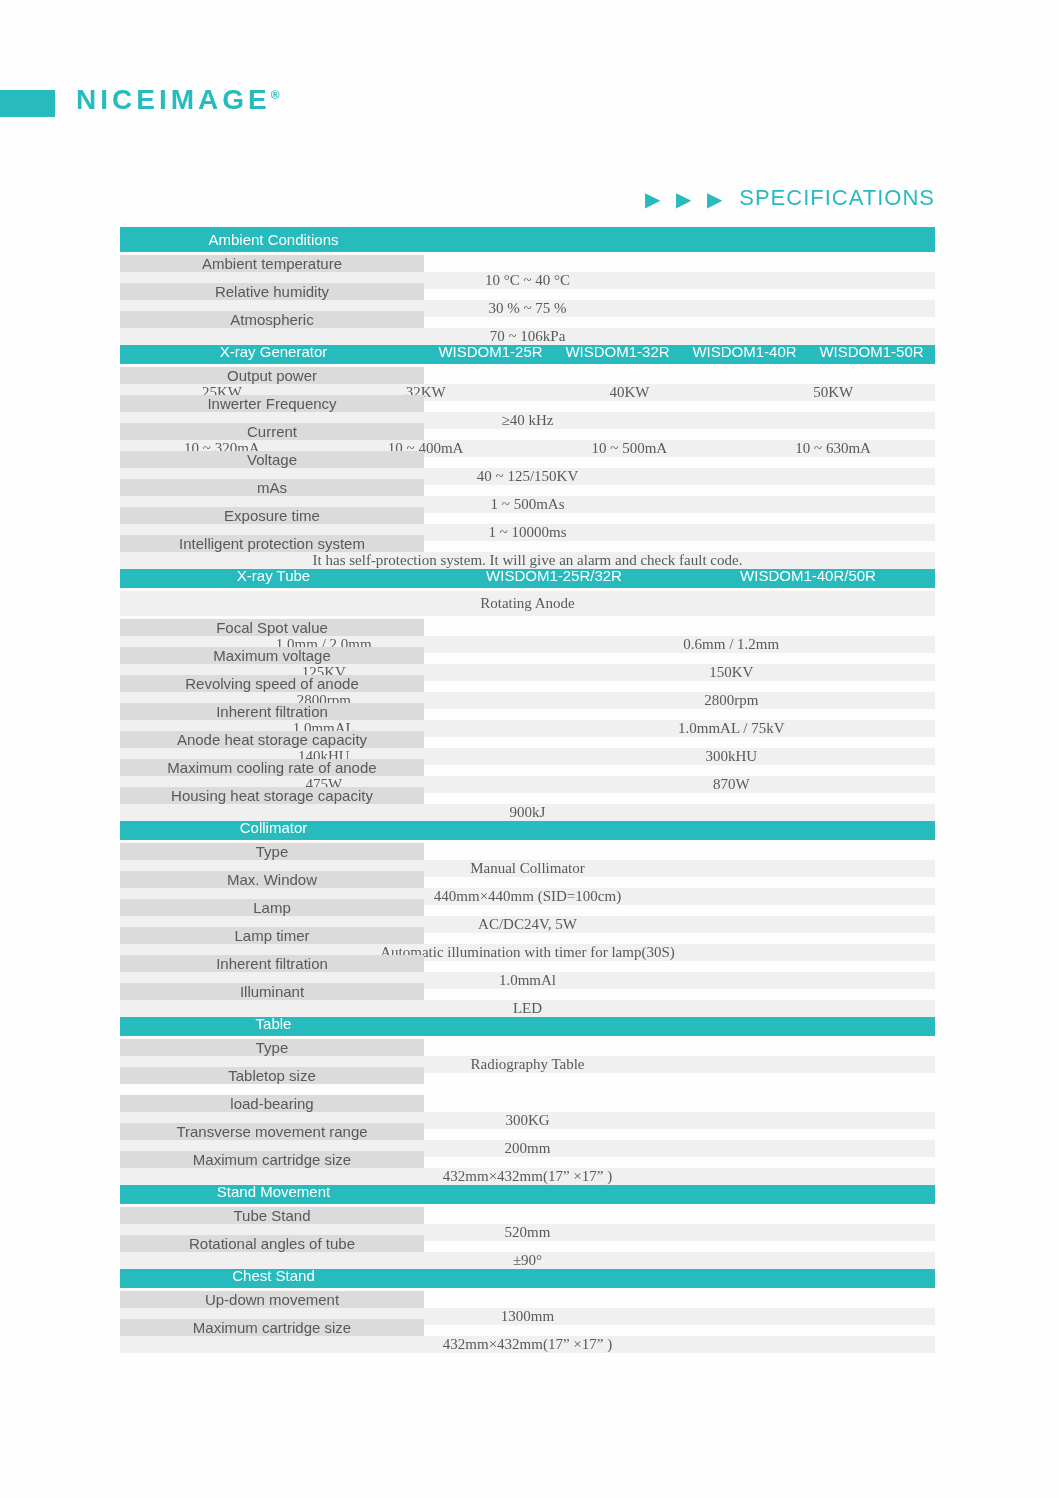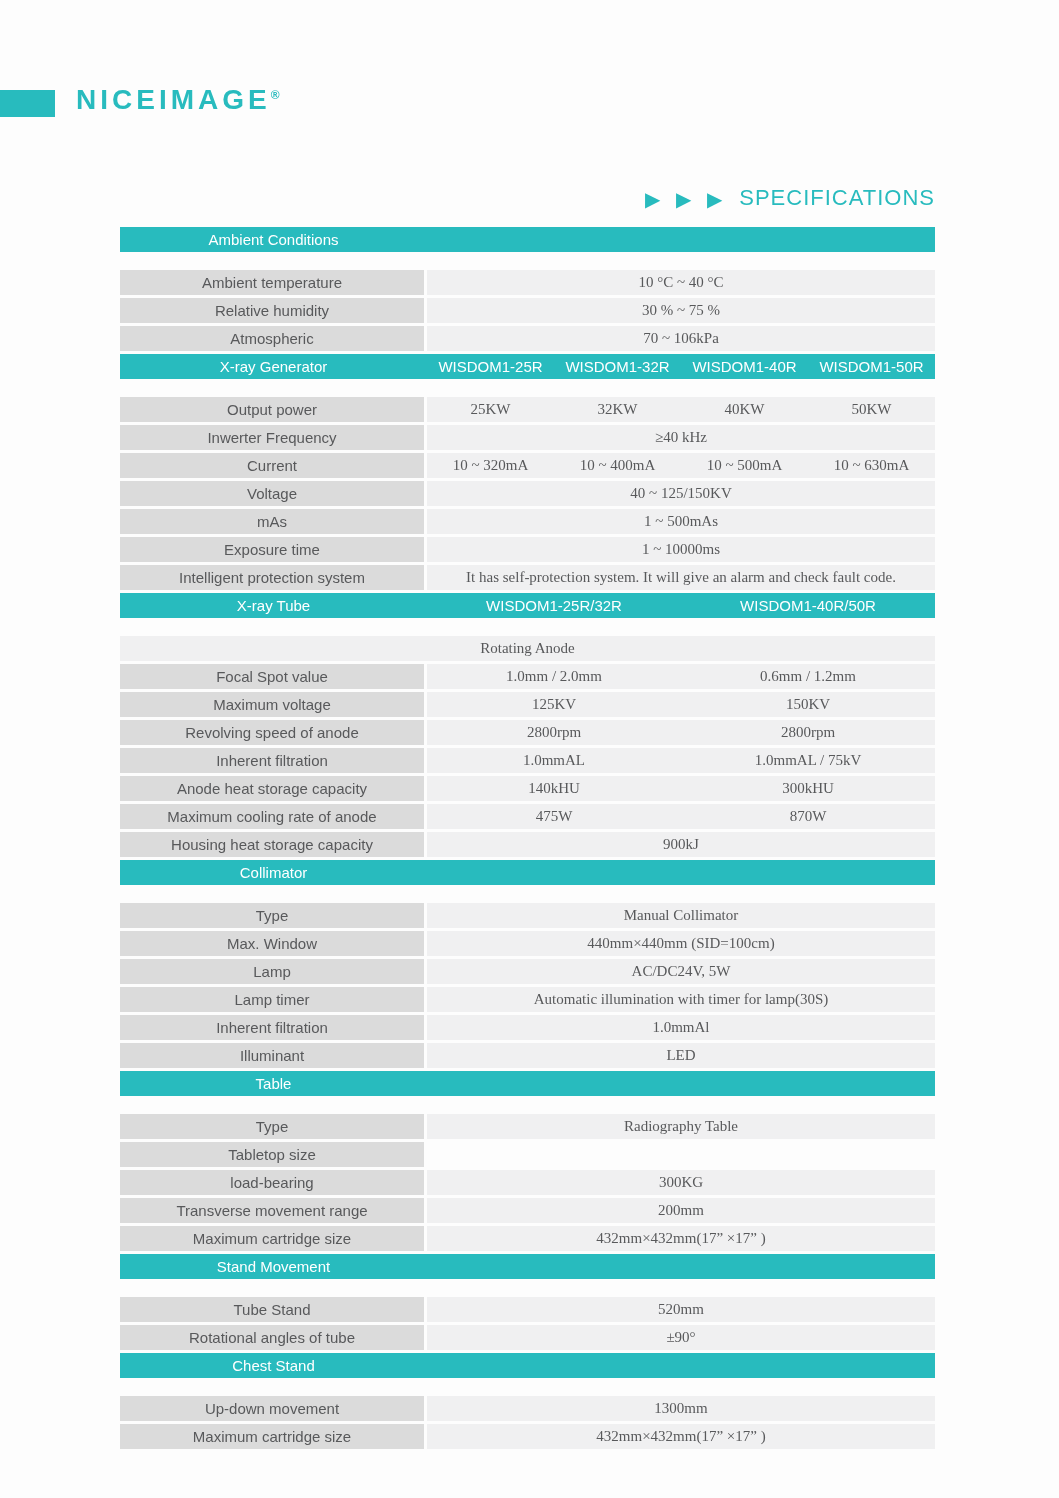--- a/index.html
+++ b/index.html
@@ -32,32 +32,32 @@
     position:absolute;top:183px;right:124px;height:30px;
     display:flex;align-items:center;gap:12px;
     color:var(--teal);
   }
   .spec-heading .arrows{font-size:20px;letter-spacing:5px;line-height:1;padding-top:2px;}
   .spec-heading .heading-text{font-size:22px;letter-spacing:1px;font-weight:normal;}
   .spec-table{
     position:absolute;left:120px;top:227px;width:815px;
   }
   .section-header{
-    height:25px;margin-bottom:18px;background:var(--teal);
+    height:25px;margin-bottom:3px;background:var(--teal);
     color:var(--header-text);display:flex;font-size:15px;
   }
   .section-header .title{
     width:307px;display:flex;align-items:center;justify-content:center;
   }
   .section-header .cols{flex:1;display:flex;text-align:center;}
   .section-header .col{
     flex:1;display:flex;align-items:center;justify-content:center;white-space:nowrap;
   }
   .spec-row{
-    height:25px;margin-bottom:3px;display:flex;font-size:15px;
+    height:25px;margin-bottom:3px;display:flex;font-size:15px;flex-direction:column;
   }
   .spec-row .label{
     width:304px;margin-right:3px;background:var(--label-bg);
     display:flex;align-items:center;justify-content:center;white-space:nowrap;
   }
   .spec-row .values{flex:1;background:var(--value-bg);display:flex;font-family:Liberation Serif, serif;}
   .spec-row .value{
     flex:1;display:flex;align-items:center;justify-content:center;white-space:nowrap;
   }
   .spec-row .value.small{font-size:15px;}

